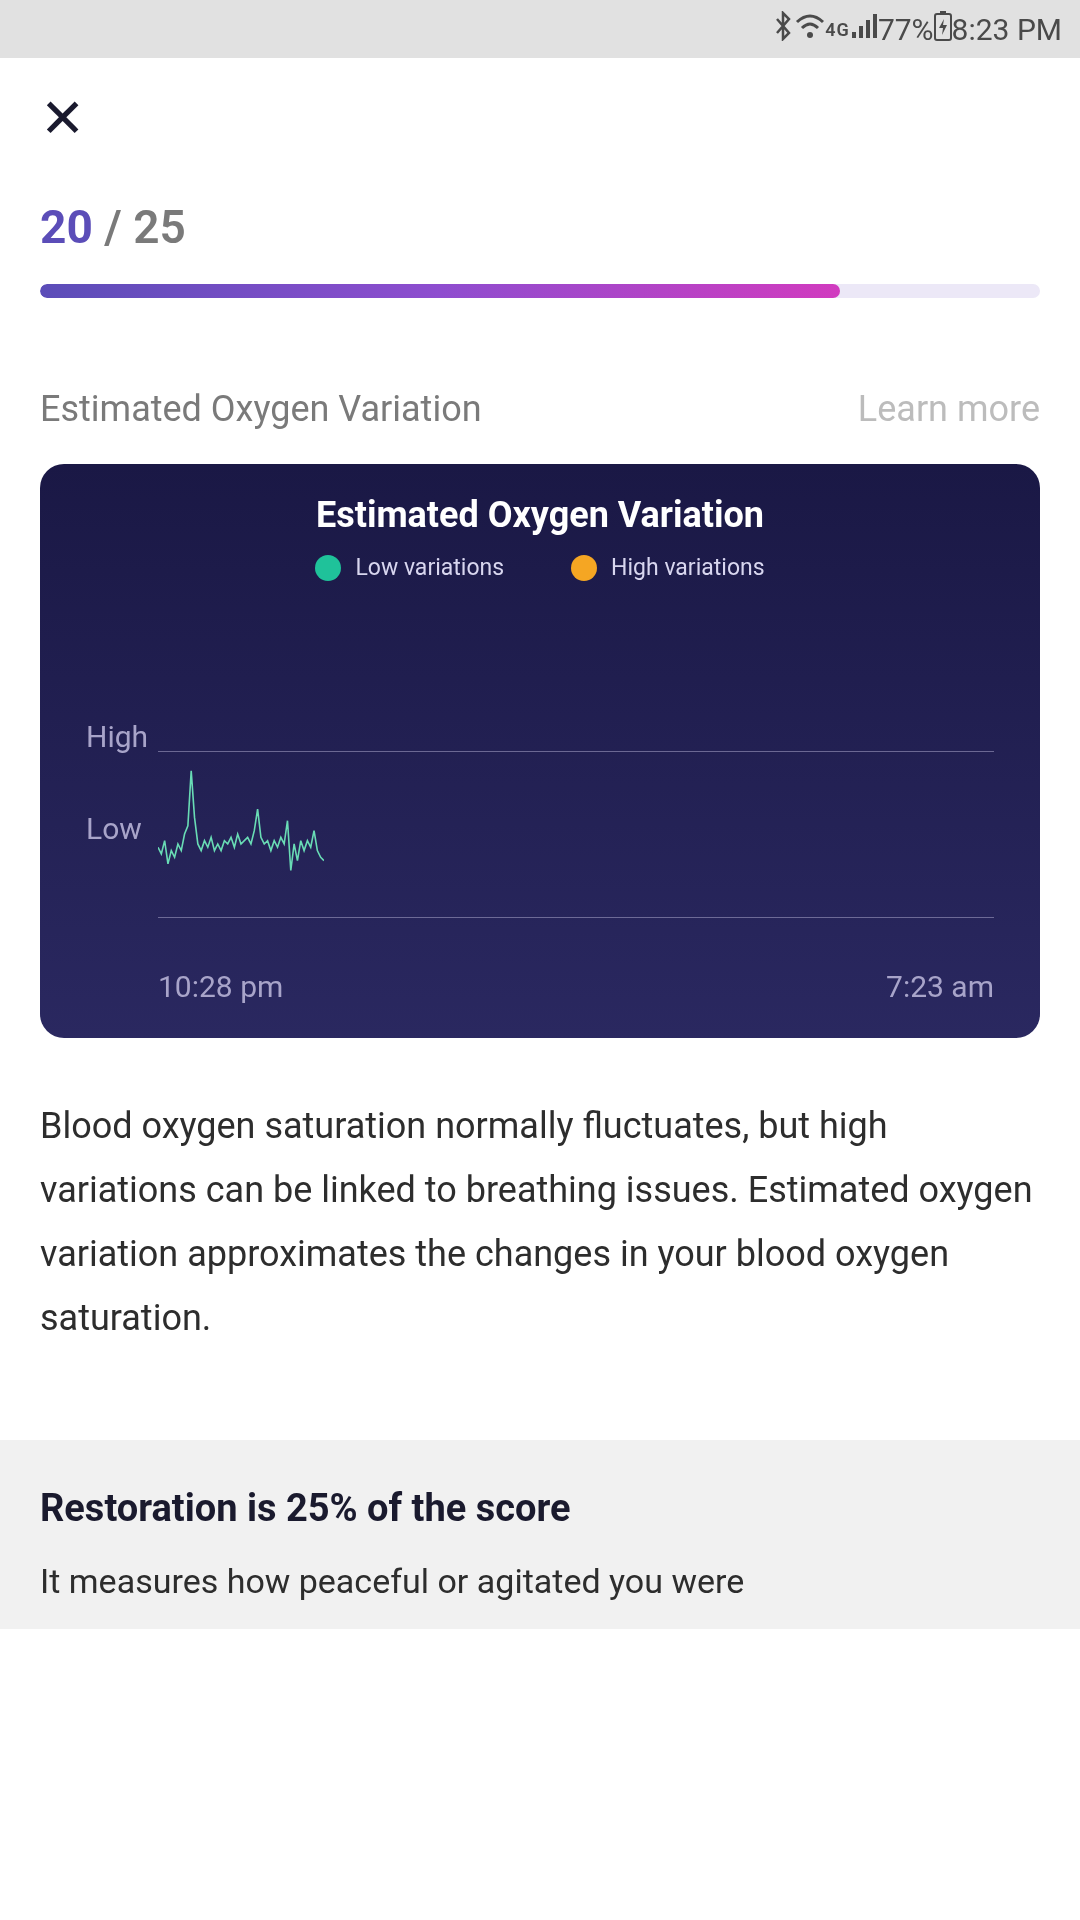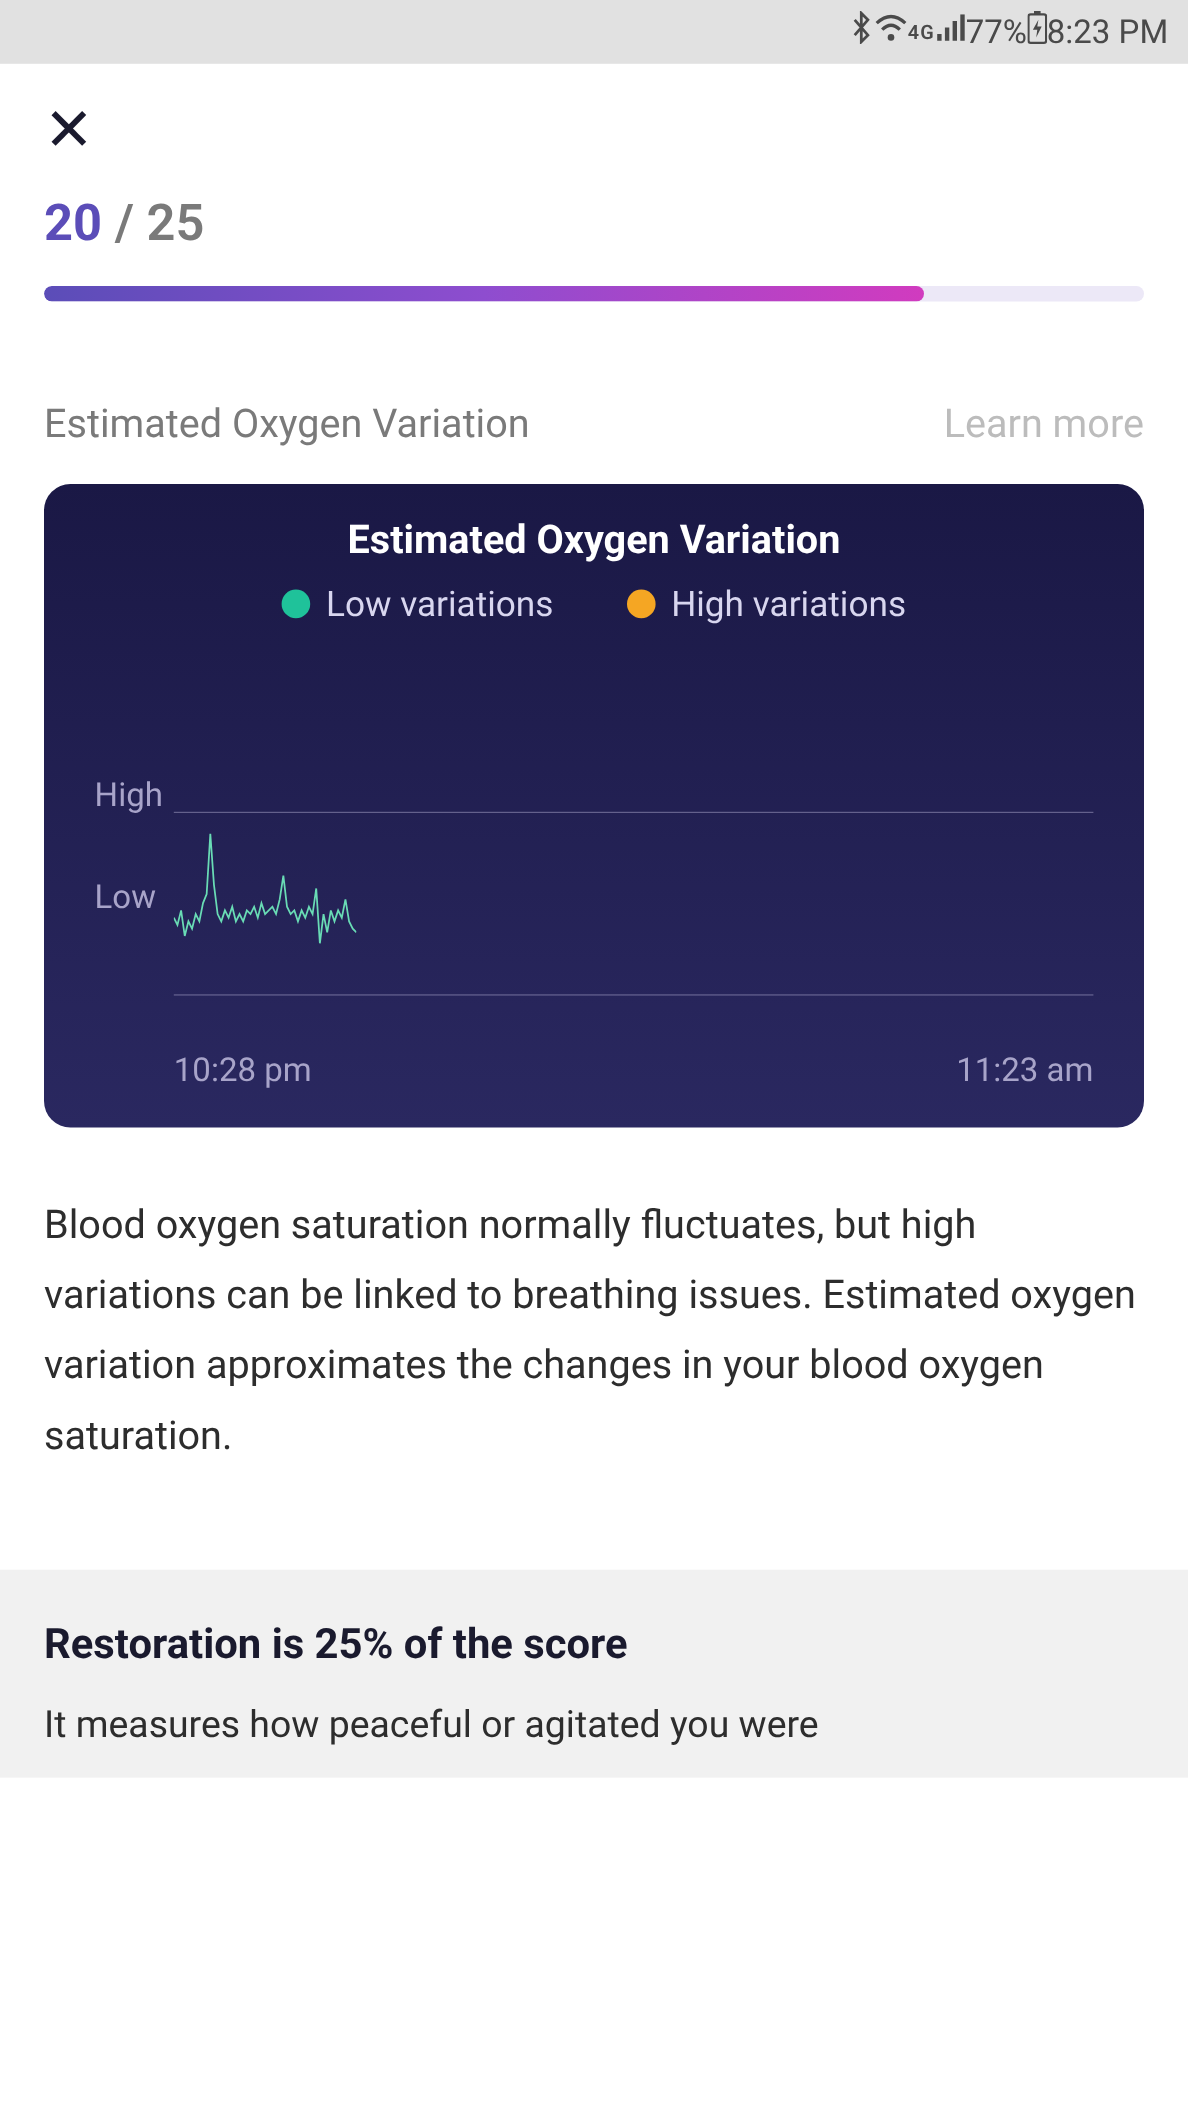--- a/index.html
+++ b/index.html
@@ -9,37 +9,37 @@
   .status-bar { height: 58px; background: #e1e1e1; display:flex; align-items:center; justify-content:flex-end; padding: 0 18px; gap: 0; font-size: 30px; color:#4a4a4a; }
   .status-bar .small { font-size: 18px; font-weight:600; letter-spacing:1px; }
   
   
   .close-row { padding: 34px 40px 20px 40px; }
   .close-x { font-size: 54px; font-weight: 300; color:#1a1a2e; line-height:1; cursor:pointer; display:inline-block;}
   
   
   .title-row { display:flex; align-items:baseline; justify-content:space-between; padding: 10px 40px 30px 40px;}
   .title-row h1 { font-size: 50px; font-weight: 700; color:#1a1a2e;}
-  .score { font-size: 46px; font-weight:600; color:#7a7a7a;}
+  .score { font-size: 46px; font-weight:600; color:#7a7a7a;margin-top:24px;}
   .score .current { color:#5b4db8; font-weight:700;}
   
   
   .progress-wrap { padding: 0 40px 90px 40px;}
   .progress-track { height: 14px; border-radius: 8px; background:#ece8f7; position:relative; overflow:hidden;}
   .progress-fill { height:100%; border-radius:8px; background: linear-gradient(90deg,#5b4db8 0%, #8e4dcf 50%, #d13bbf 100%);}
   
   
   .section-header { display:flex; justify-content:space-between; align-items:center; padding: 0 40px 34px 40px;}
   .section-header .label { font-size: 36px; color:#7a7a7a;}
   .section-header .learn { font-size: 36px; color:#bcbcbc; cursor:pointer;}
   
   
   .chart-card { margin: 0 40px; background: linear-gradient(180deg,#1a1845 0%, #2a2860 100%); border-radius: 24px; padding: 30px 0 34px 0; color:#fff;}
   .chart-title { text-align:center; font-size: 36px; font-weight:700; margin-bottom:18px;}
-  .legend { display:flex; justify-content:center; gap:67px; font-size:32px; color:#d8d6ef; margin-bottom: 30px;}
+  .legend { display:flex; justify-content:center; gap:67px; font-size:23px; color:#d8d6ef; margin-bottom: 30px;}
   .legend-item { display:flex; align-items:center; gap:14px;}
   .dot { width:26px; height:26px; border-radius:50%; }
   .dot-low { background:#1fc29a;}
   .dot-high { background:#f5a623;}
   
   .plot-area { position:relative; height: 340px; padding: 0 46px 0 46px;}
   .axis-labels-left { position:absolute; left:46px; font-size:30px; color:#a8a4c9;}
   .axis-high { top: 108px; text-align: right; }
   .axis-low  { top: 200px; }
   .grid-line { position:absolute; left:118px; right:46px; height:1px; background:#a8a4c9; opacity:0.55;}
@@ -127,21 +127,21 @@
     <span class="axis-labels-left axis-high">High</span>
     <span class="axis-labels-left axis-low">Low</span>
     <div class="grid-line gl-high"></div>
     <div class="grid-line gl-low"></div>
     <svg class="line-chart" id="linechart" preserveAspectRatio="none" viewBox="0 0 100 100">
         <path d="M0.00 58.00 L2.00 62.00 L4.00 54.00 L6.00 68.00 L8.00 60.00 L10.00 64.00 L12.00 56.00 L14.00 60.00 L16.00 50.00 L18.00 45.00 L20.00 12.00 L22.00 40.00 L24.00 56.00 L26.00 60.00 L28.00 54.00 L30.00 58.00 L32.00 52.00 L34.00 60.00 L36.00 56.00 L38.00 60.00 L40.00 54.00 L42.00 56.00 L44.00 52.00 L46.00 58.00 L48.00 50.00 L50.00 56.00 L52.00 54.00 L54.00 52.00 L56.00 56.00 L58.00 48.00 L60.00 35.00 L62.00 52.00 L64.00 56.00 L66.00 54.00 L68.00 60.00 L70.00 54.00 L72.00 58.00 L74.00 52.00 L76.00 56.00 L78.00 42.00 L80.00 72.00 L82.00 56.00 L84.00 66.00 L86.00 54.00 L88.00 60.00 L90.00 54.00 L92.00 58.00 L94.00 48.00 L96.00 60.00 L98.00 64.00 L100.00 66.00" fill="none" stroke="#69dcb5" stroke-width="1.6" vector-effect="non-scaling-stroke"></path>
       </svg>
   </div>
   <div class="time-row">
     <span>10:28 pm</span>
-    <span>11:23 am</span>
+    <span>7:23 am</span>
   </div>
 </div>
 
 <p class="description">Blood oxygen saturation normally fluctuates, but high variations can be linked to breathing issues. Estimated oxygen variation approximates the changes in your blood oxygen saturation.</p>
 
 <div class="footer-section">
   <h2>Restoration is 25% of the score</h2>
   <p>It measures how peaceful or agitated you were</p>
 </div>
 

